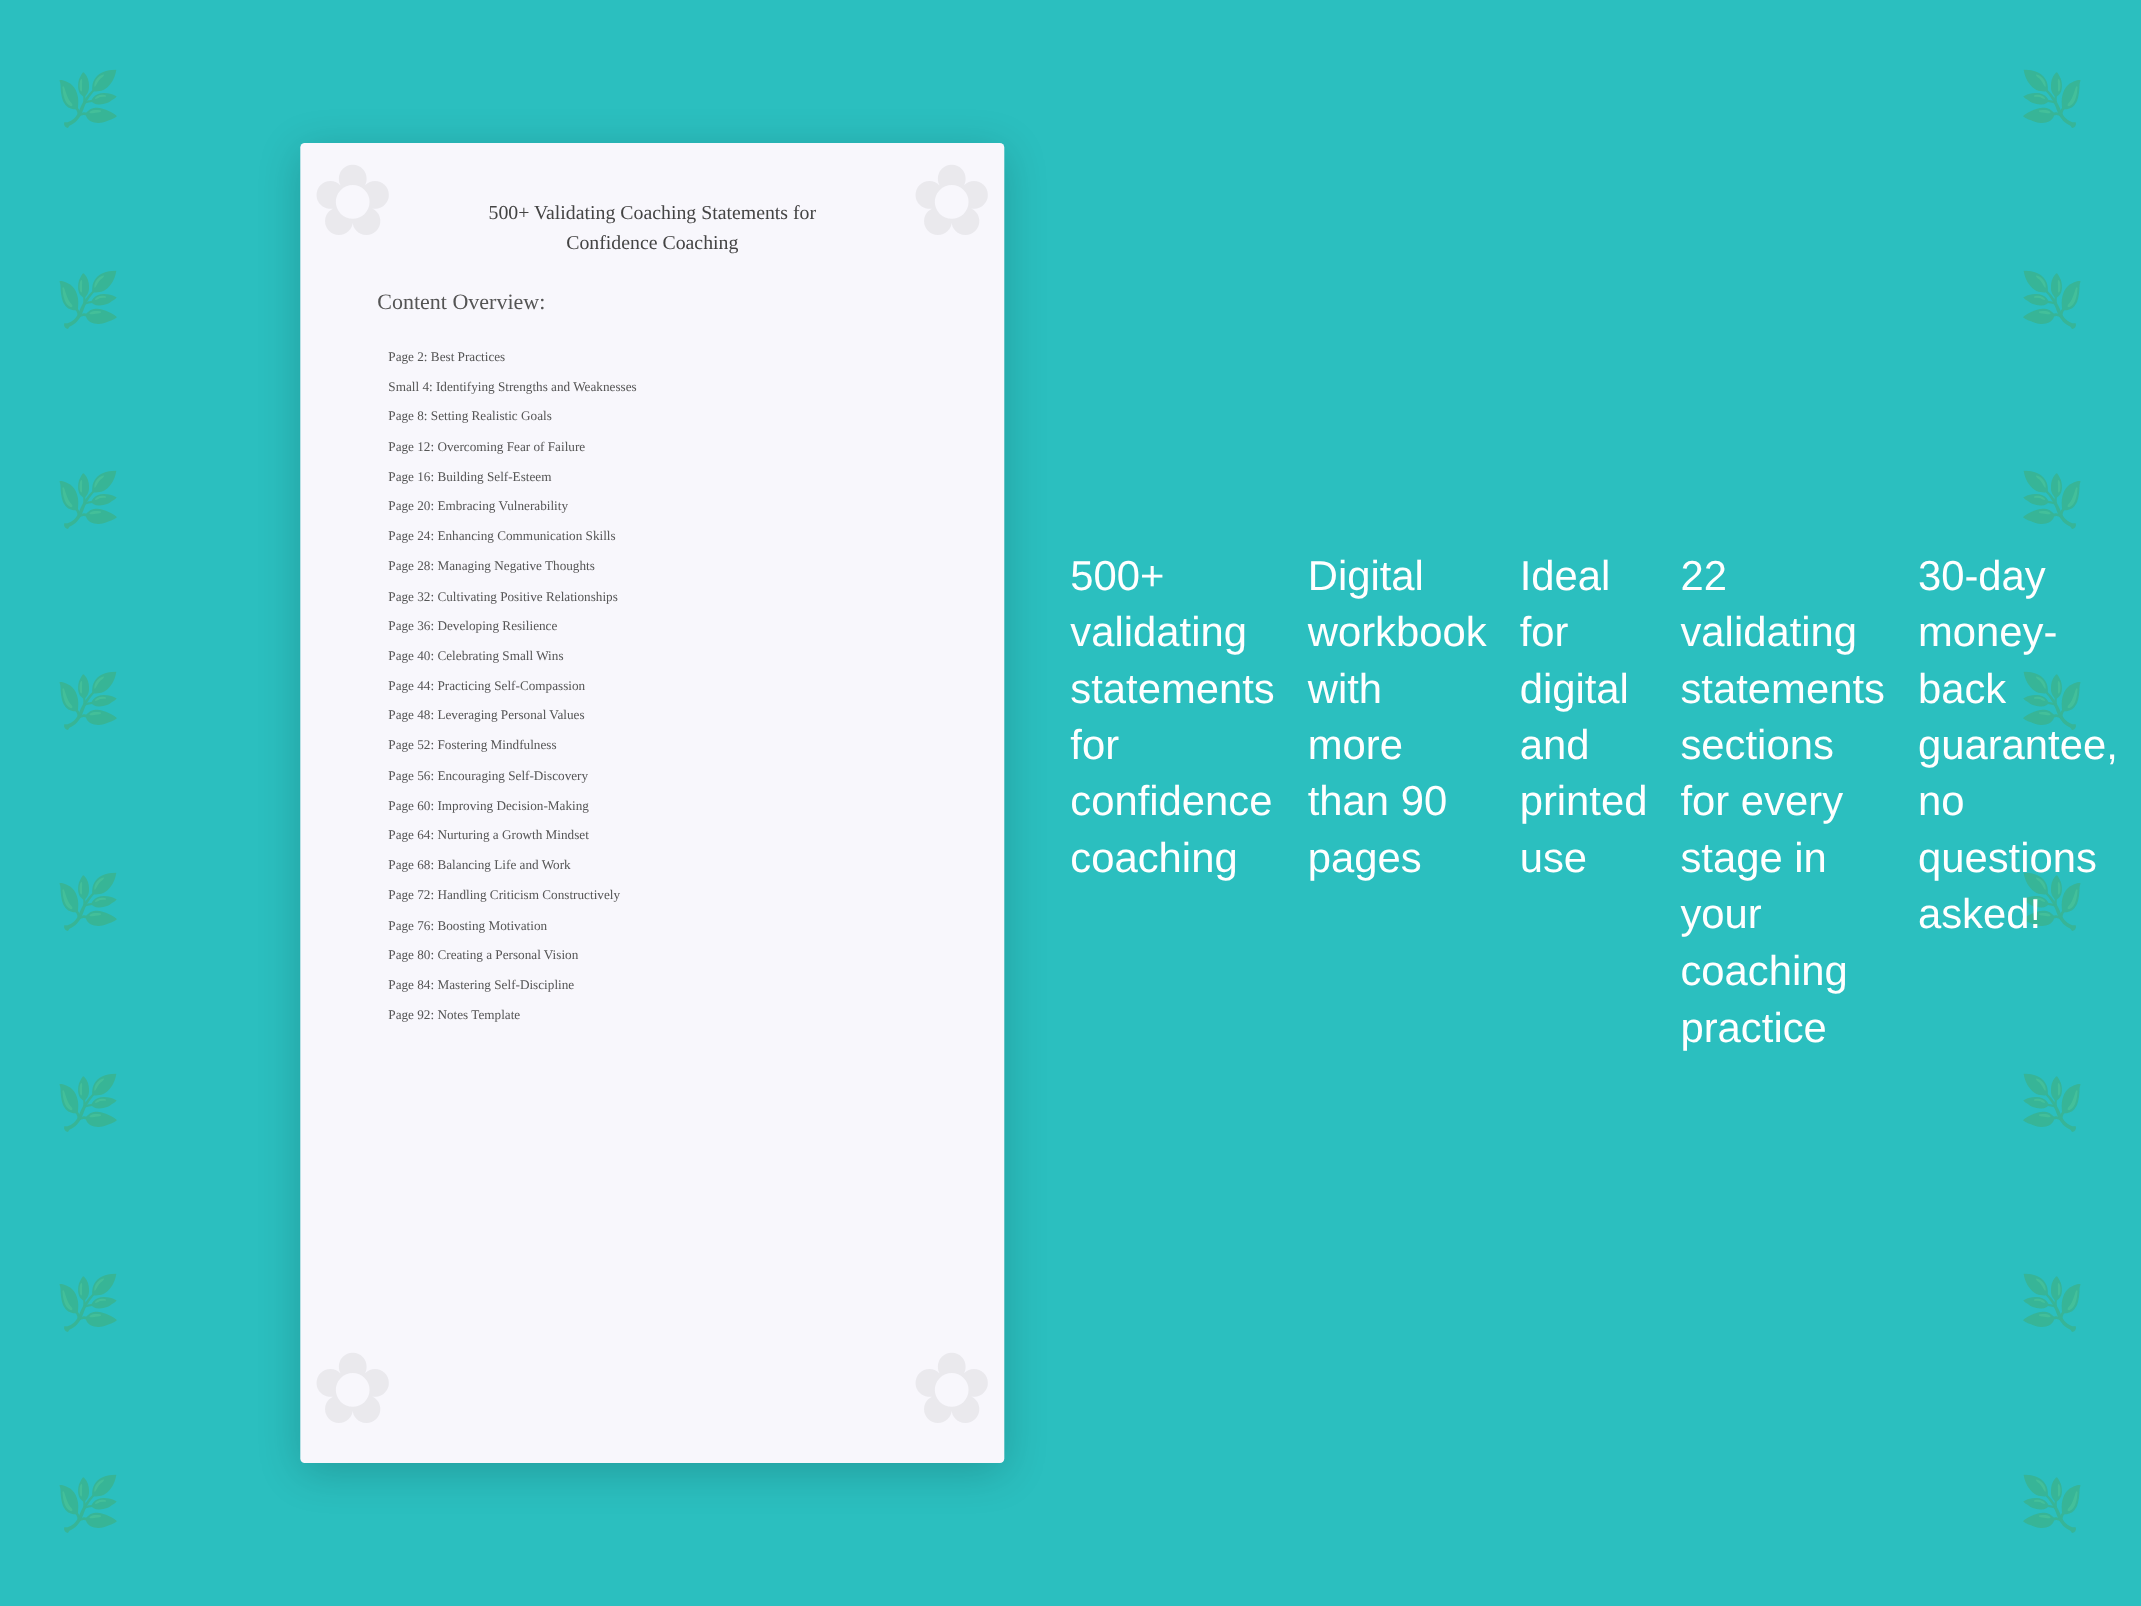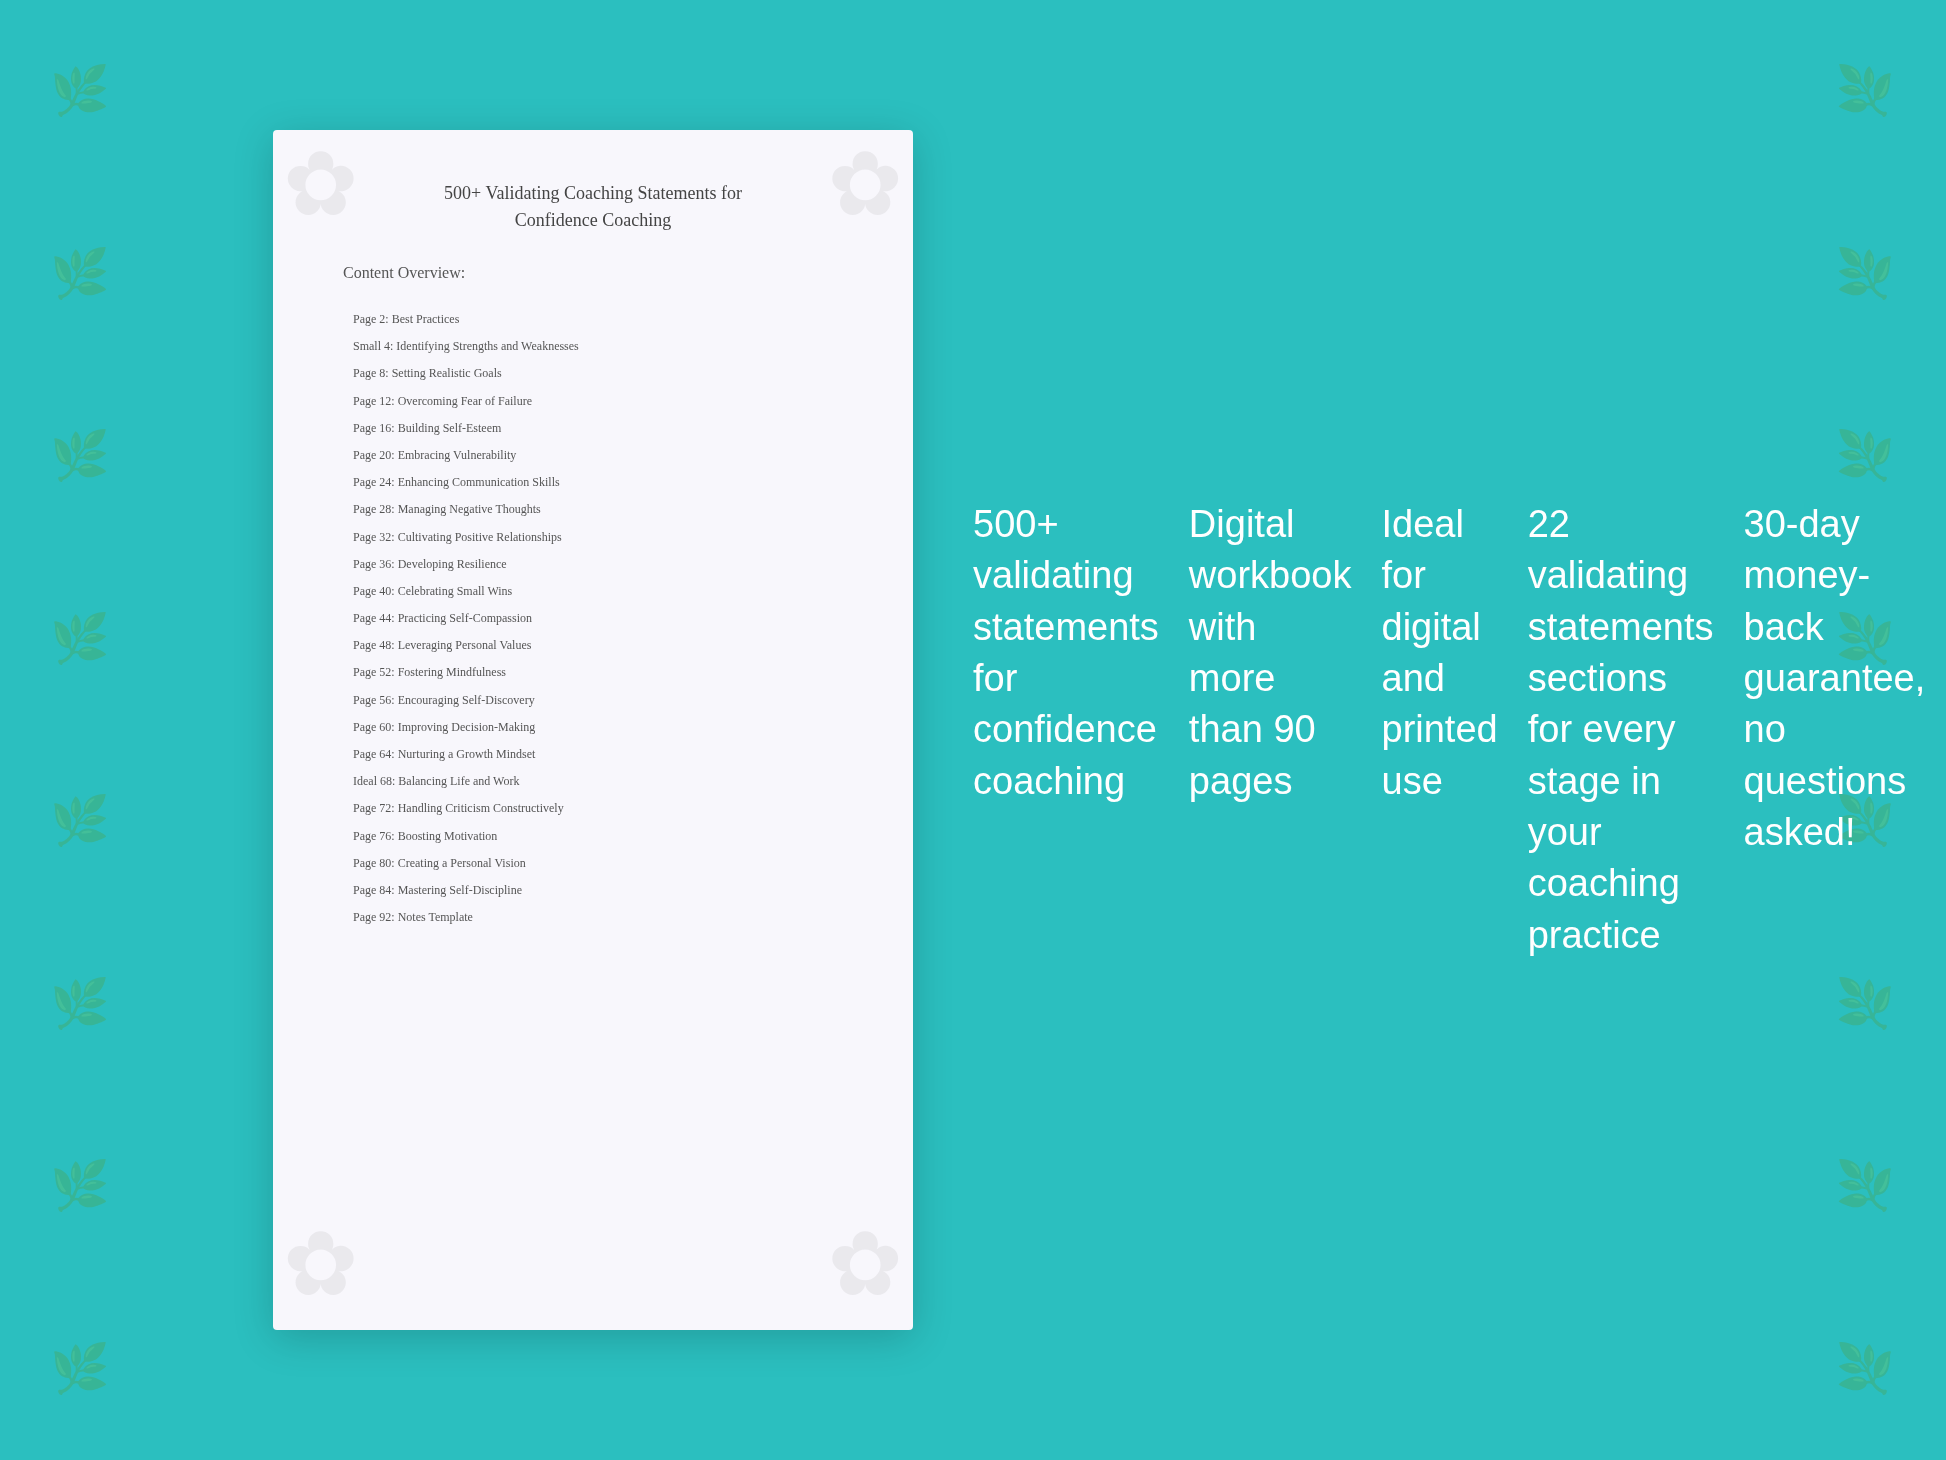--- a/index.html
+++ b/index.html
@@ -68,21 +68,21 @@
     .doc-title {
       text-align: center;
       font-family: 'Georgia', serif;
       font-size: 18px;
       color: #444;
       margin-bottom: 30px;
       line-height: 1.5;
     }
 
     .doc-subtitle {
-      font-size: 16px;
+      font-size: 20px;
       color: #555;
       margin-bottom: 24px;
       margin-left: 10px;
     }
 
     .doc-toc-item {
       font-size: 12px;
       color: #555;
       padding: 4px 0 4px 20px;
       line-height: 1.6;
@@ -176,21 +176,21 @@
         <div class="doc-toc-item"><span class="page-num">Page 28:</span>  Managing Negative Thoughts</div>
         <div class="doc-toc-item"><span class="page-num">Page 32:</span>  Cultivating Positive Relationships</div>
         <div class="doc-toc-item"><span class="page-num">Page 36:</span>  Developing Resilience</div>
         <div class="doc-toc-item"><span class="page-num">Page 40:</span>  Celebrating Small Wins</div>
         <div class="doc-toc-item"><span class="page-num">Page 44:</span>  Practicing Self-Compassion</div>
         <div class="doc-toc-item"><span class="page-num">Page 48:</span>  Leveraging Personal Values</div>
         <div class="doc-toc-item"><span class="page-num">Page 52:</span>  Fostering Mindfulness</div>
         <div class="doc-toc-item"><span class="page-num">Page 56:</span>  Encouraging Self-Discovery</div>
         <div class="doc-toc-item"><span class="page-num">Page 60:</span>  Improving Decision-Making</div>
         <div class="doc-toc-item"><span class="page-num">Page 64:</span>  Nurturing a Growth Mindset</div>
-        <div class="doc-toc-item"><span class="page-num">Ideal 68:</span>  Balancing Life and Work</div>
+        <div class="doc-toc-item"><span class="page-num">Page 68:</span>  Balancing Life and Work</div>
         <div class="doc-toc-item"><span class="page-num">Page 72:</span>  Handling Criticism Constructively</div>
         <div class="doc-toc-item"><span class="page-num">Page 76:</span>  Boosting Motivation</div>
         <div class="doc-toc-item"><span class="page-num">Page 80:</span>  Creating a Personal Vision</div>
         <div class="doc-toc-item"><span class="page-num">Page 84:</span>  Mastering Self-Discipline</div>
         <div class="doc-toc-item"><span class="page-num">Page 92:</span>  Notes Template</div>
       </div>
   </div>
 
   <div class="right-info" id="right-panel">
       <div class="info-block">500+ validating statements for confidence coaching</div>

